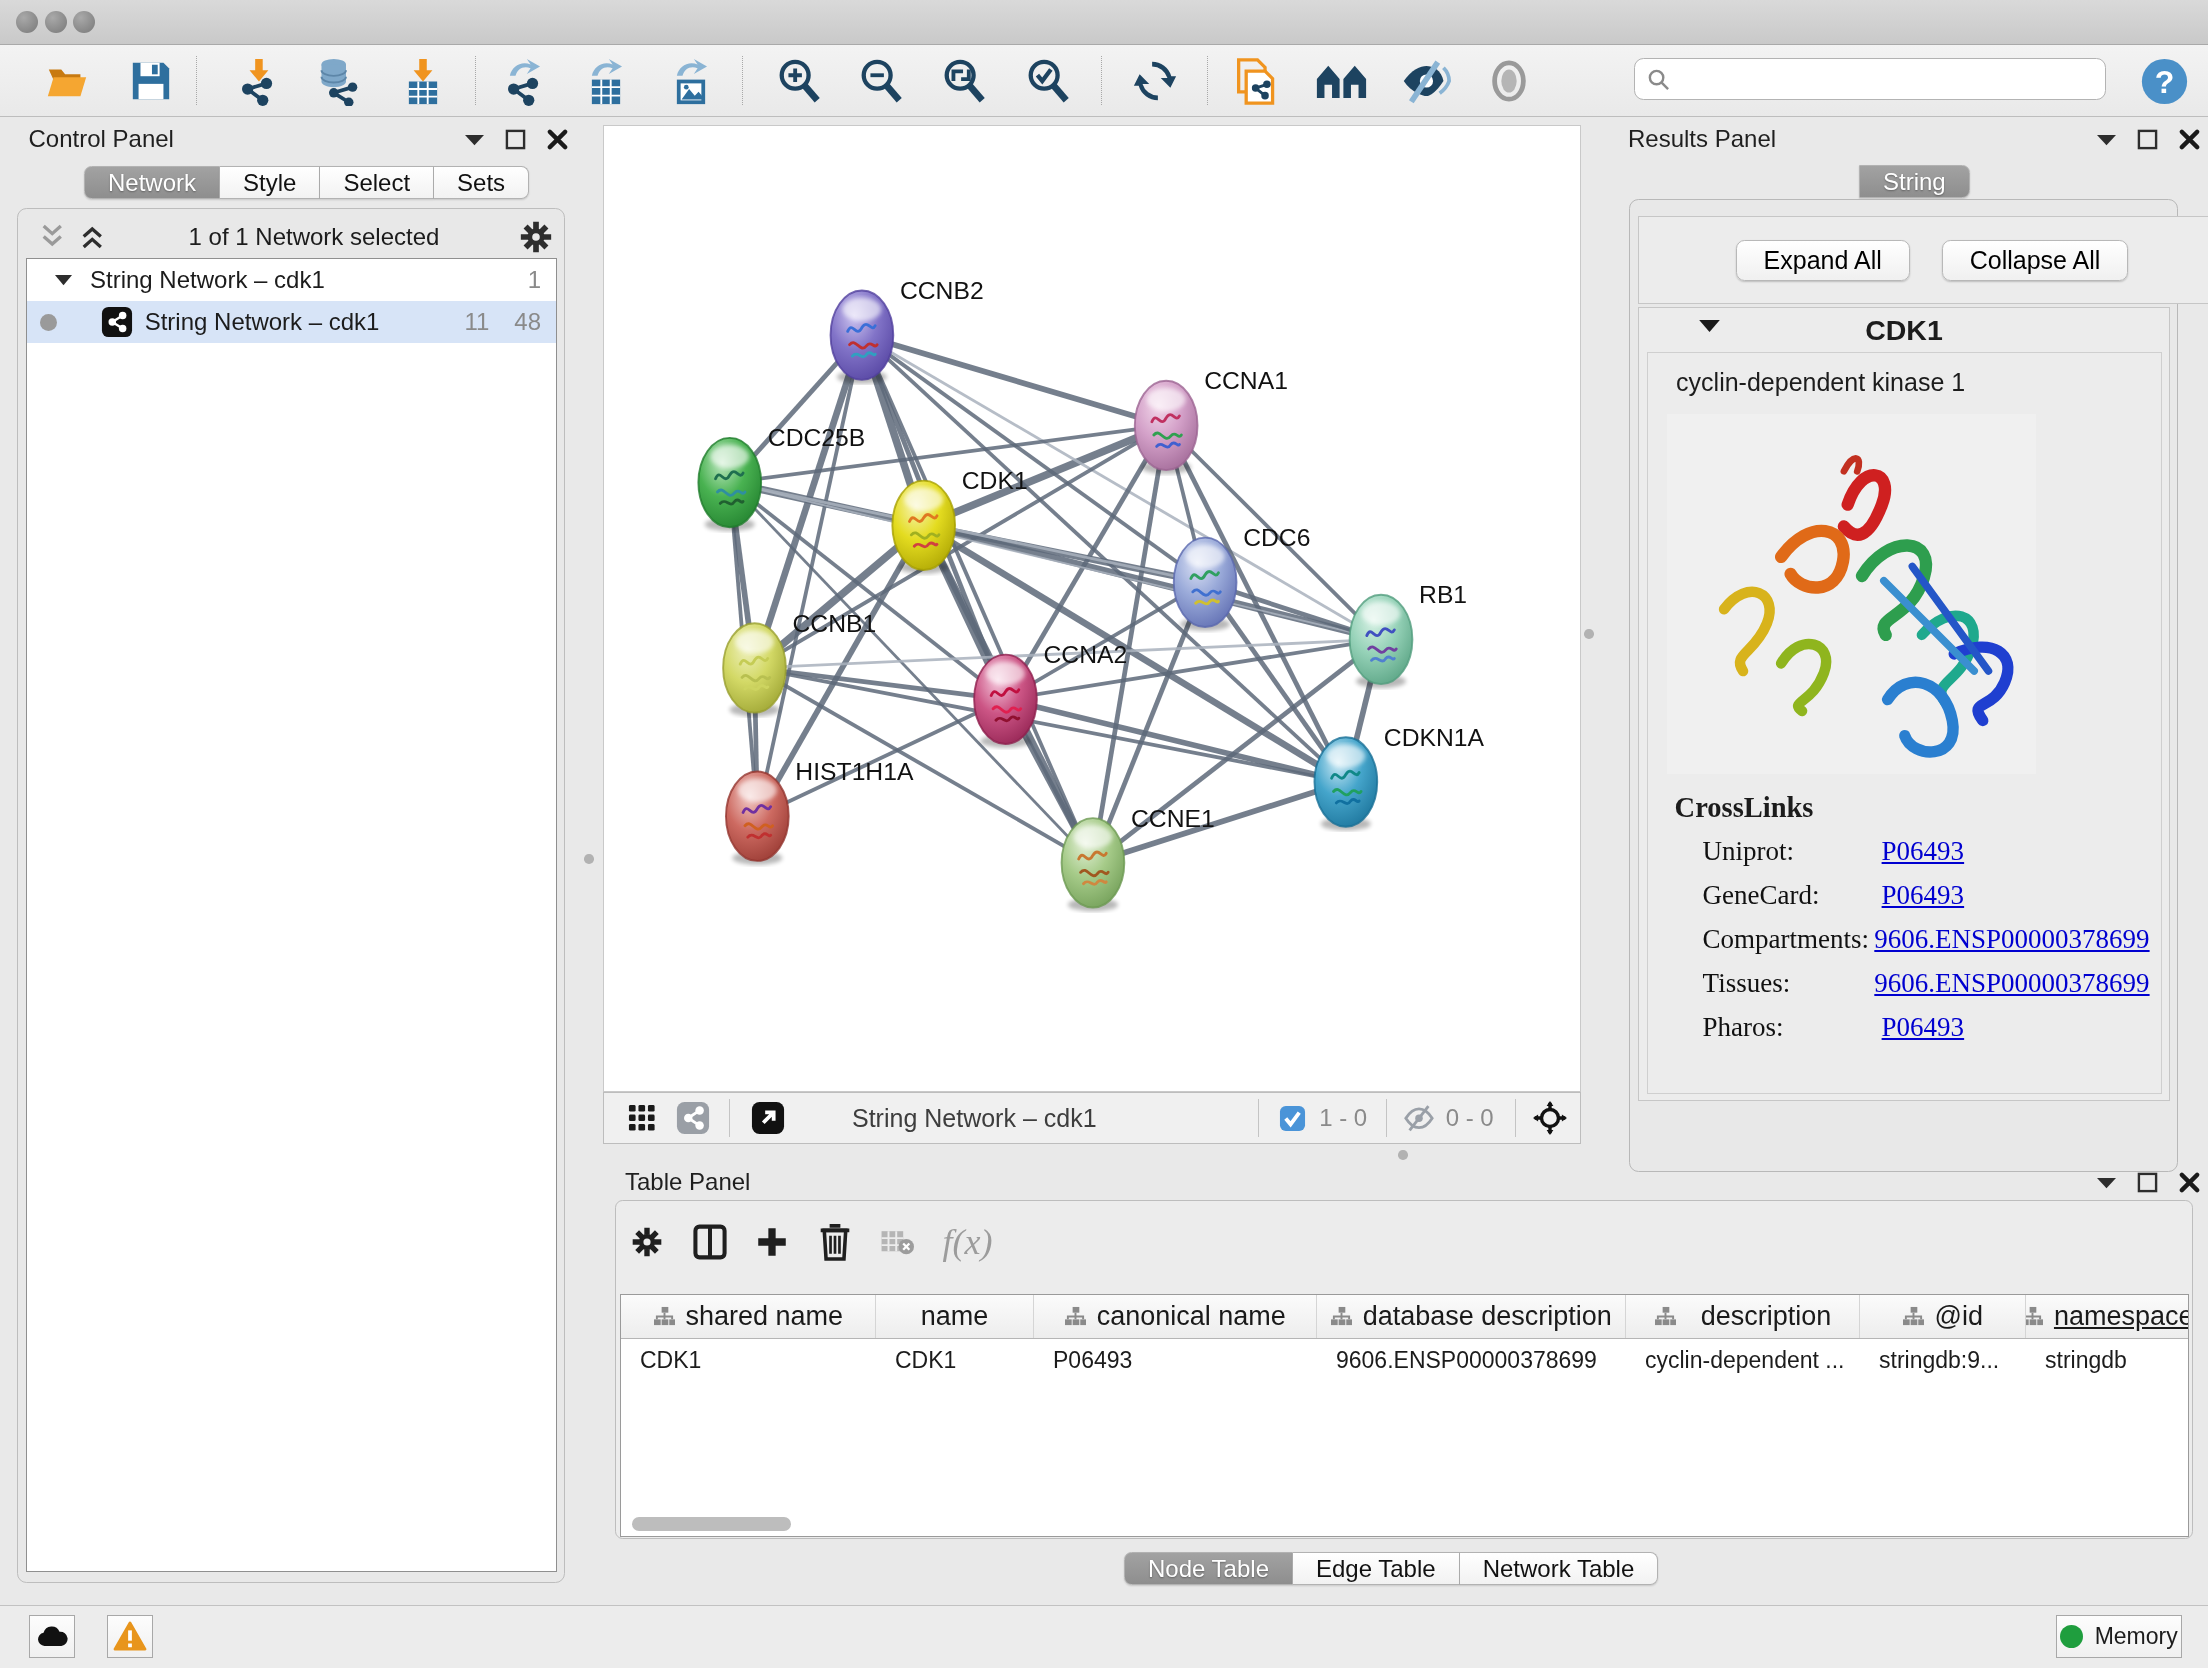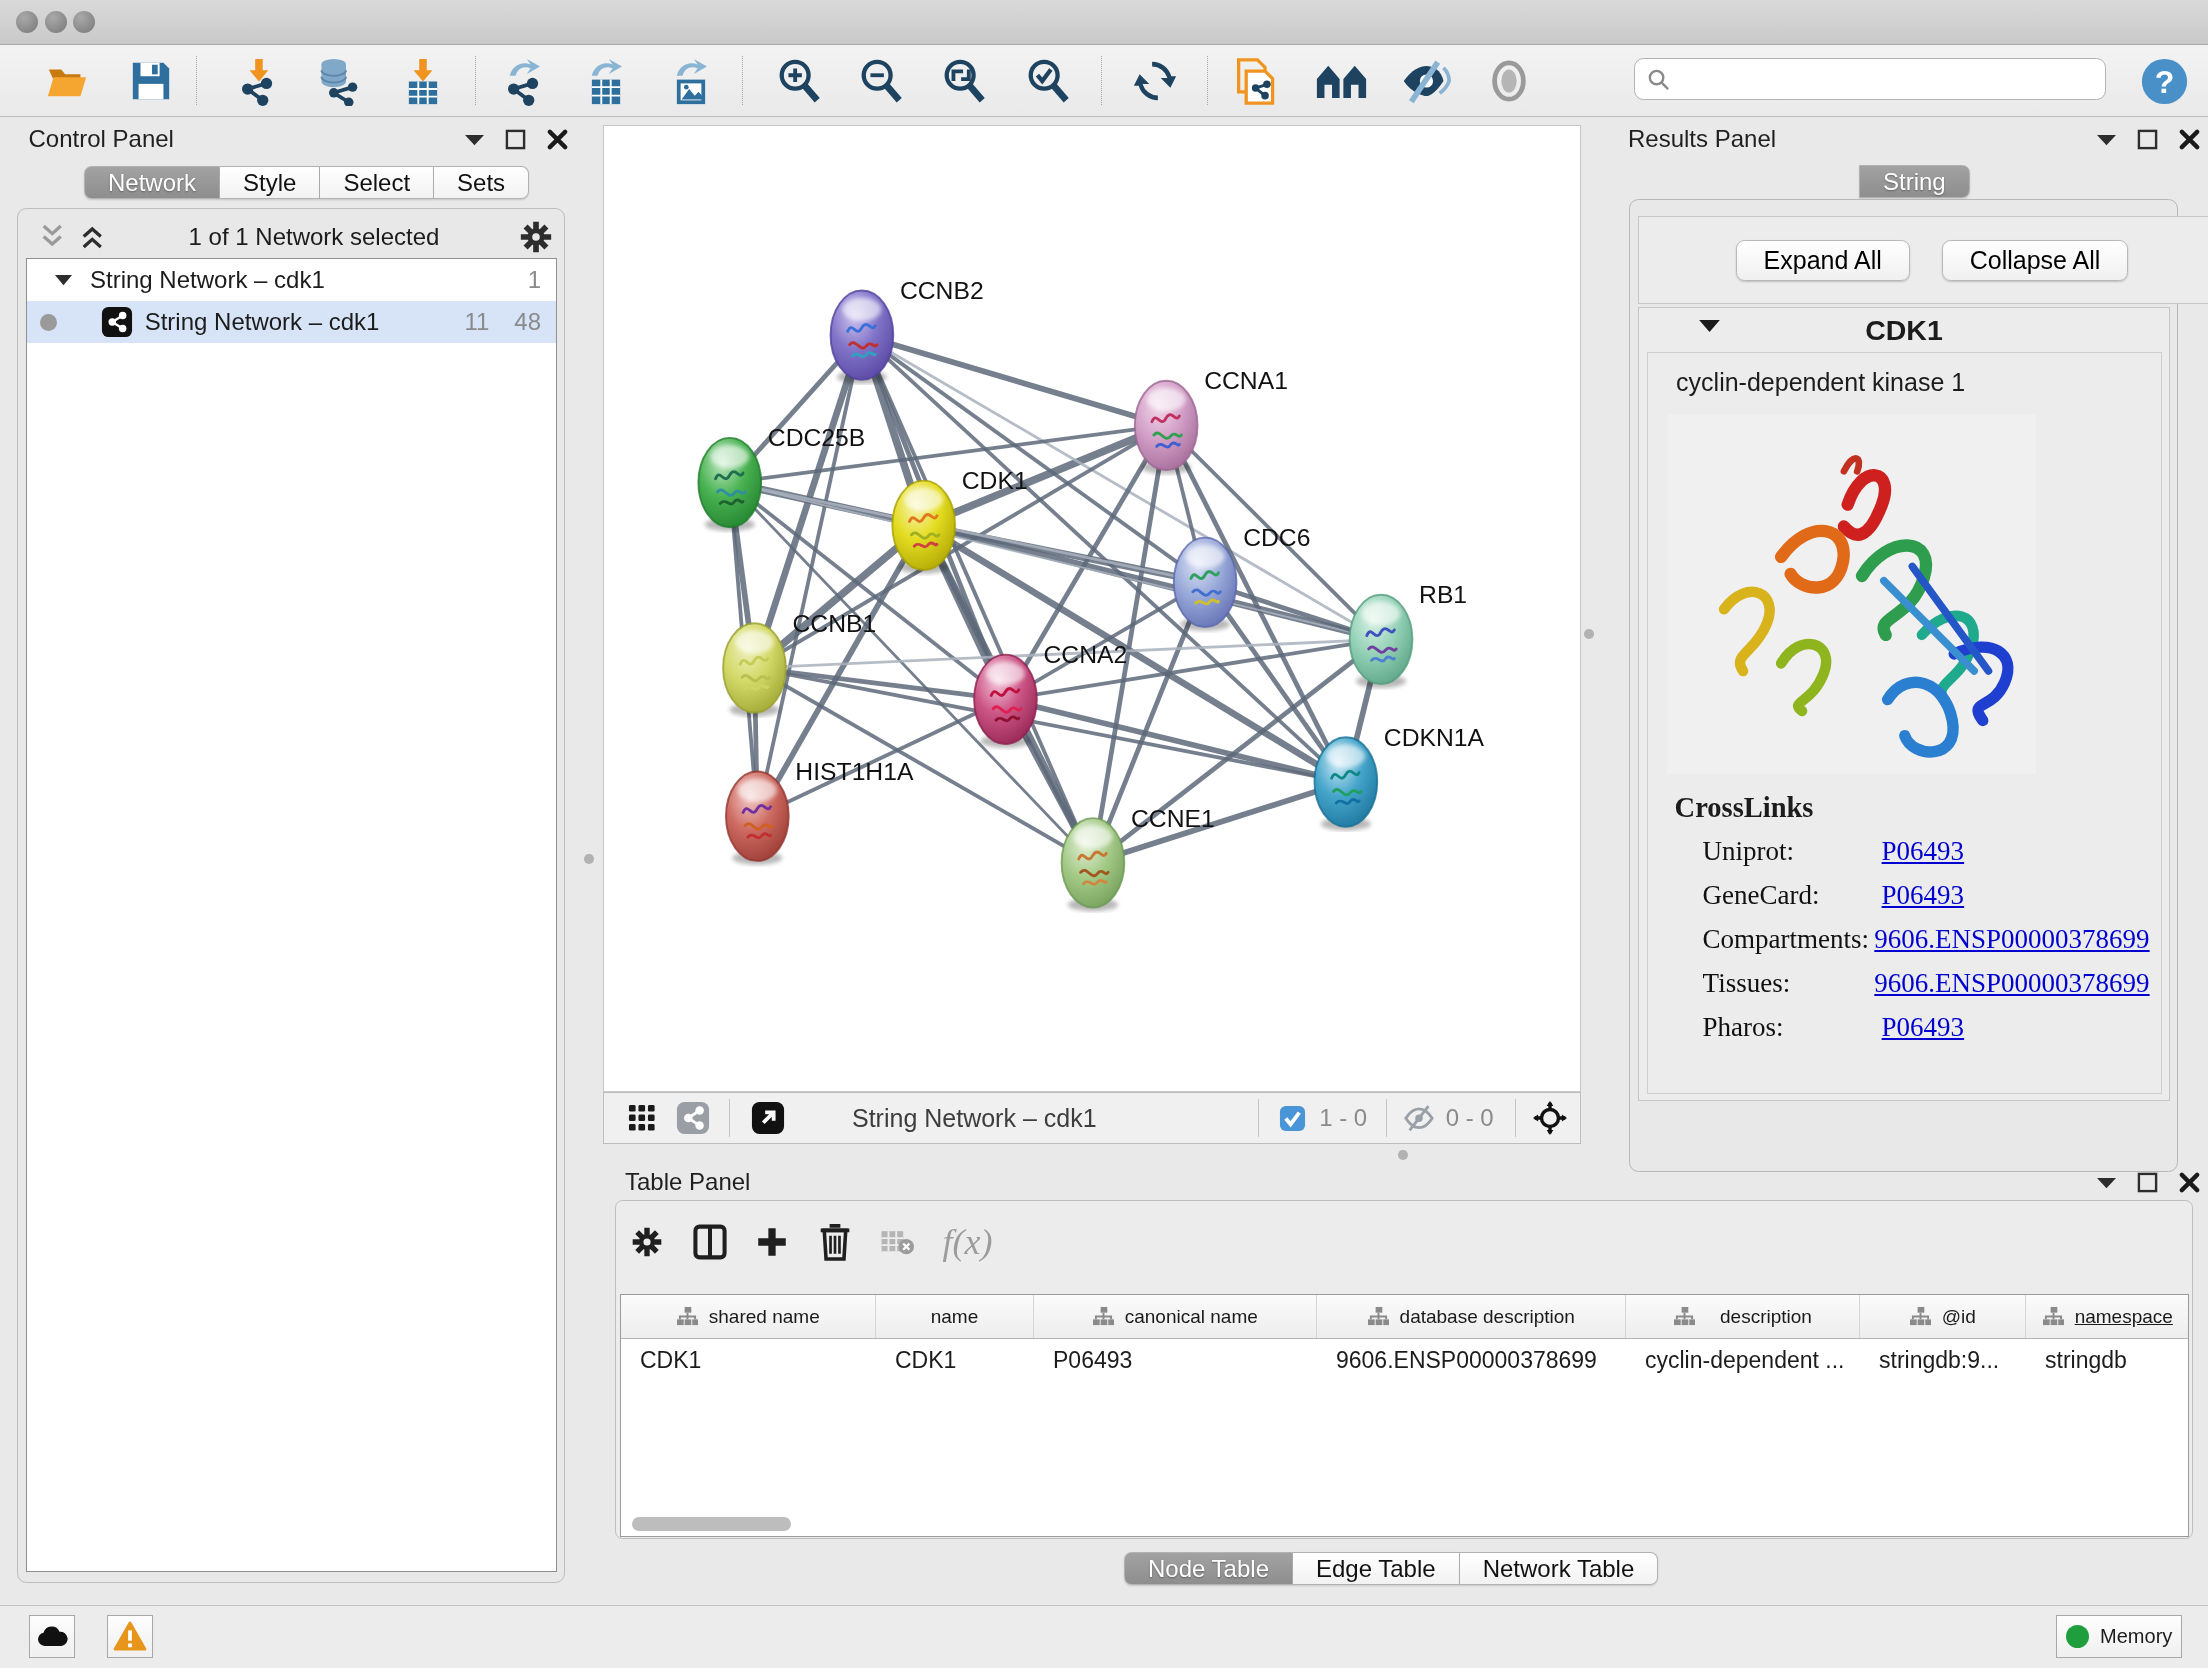--- a/index.html
+++ b/index.html
@@ -51,29 +51,29 @@
   .serif { font-family:"Liberation Serif", serif; }
   .xrow { font-size:27px; height:44px; display:flex; }
   .xrow .xl { width:179px; color:#111; }
   .xrow a { color:#0000d0; text-decoration:underline; cursor:pointer; }
 
   
   .tp-box { left:615px; top:1200px; width:1578px; height:339px; background:#ececec; border:1px solid #bdbdbd; border-radius:7.6px; }
   .ttool { left:630px; top:1213px; height:57px; display:flex; align-items:center; gap:28.5px; }
   .tbl { left:620px; top:1294px; width:1569px; height:243px; background:#fff; border:1px solid #9a9a9a; overflow:hidden; }
   .thead { display:flex; height:44px; background:linear-gradient(#fbfbfb,#ededed); border-bottom:1.9px solid #b5b5b5; }
-  .th { display:flex; align-items:center; justify-content:center; gap:9.5px; font-size:19px; color:#1a1a1a; border-right:1px solid #d5d5d5; overflow:hidden; white-space:nowrap; flex:none; }
+  .th { display:flex; align-items:center; justify-content:center; gap:9.5px; font-size:27px; color:#1a1a1a; border-right:1px solid #d5d5d5; overflow:hidden; white-space:nowrap; flex:none; }
   .trow { display:flex; height:43px; }
   .td { font-size:23px; padding:7.6px 0 0 19px; overflow:hidden; white-space:nowrap; flex:none; }
   .hscroll { left:632px; top:1517px; width:159px; height:14.3px; border-radius:7.6px; background:#bdbdbd; }
 
   
   .statusbar { left:0; top:1605px; width:2208px; height:63px; background:#ececec; border-top:1px solid #c2c2c2; }
   .sbtn { top:8.6px; width:46px; height:43px; background:linear-gradient(#fdfdfd,#f0f0f0); border:1.9px solid #a8a8a8; display:flex; align-items:center; justify-content:center; cursor:pointer; }
-  .membtn { top:8.6px; left:2056px; width:126px; height:43px; background:linear-gradient(#fdfdfd,#f0f0f0); border:1.9px solid #a8a8a8; display:flex; align-items:center; justify-content:center; gap:11.4px; font-size:20px; cursor:pointer; }
+  .membtn { top:8.6px; left:2056px; width:126px; height:43px; background:linear-gradient(#fdfdfd,#f0f0f0); border:1.9px solid #a8a8a8; display:flex; align-items:center; justify-content:center; gap:11.4px; font-size:23px; cursor:pointer; }
   .memdot { width:23px; height:23px; border-radius:50%; background:#1f9e3e; }
   svg { display:block; }
   text { font-family:"Liberation Sans",sans-serif; }
 </style>
 </head>
 <body>
 
 <div class="abs titlebar">
   <div class="abs tlight" style="left:16px"></div>
   <div class="abs tlight" style="left:45px"></div>

